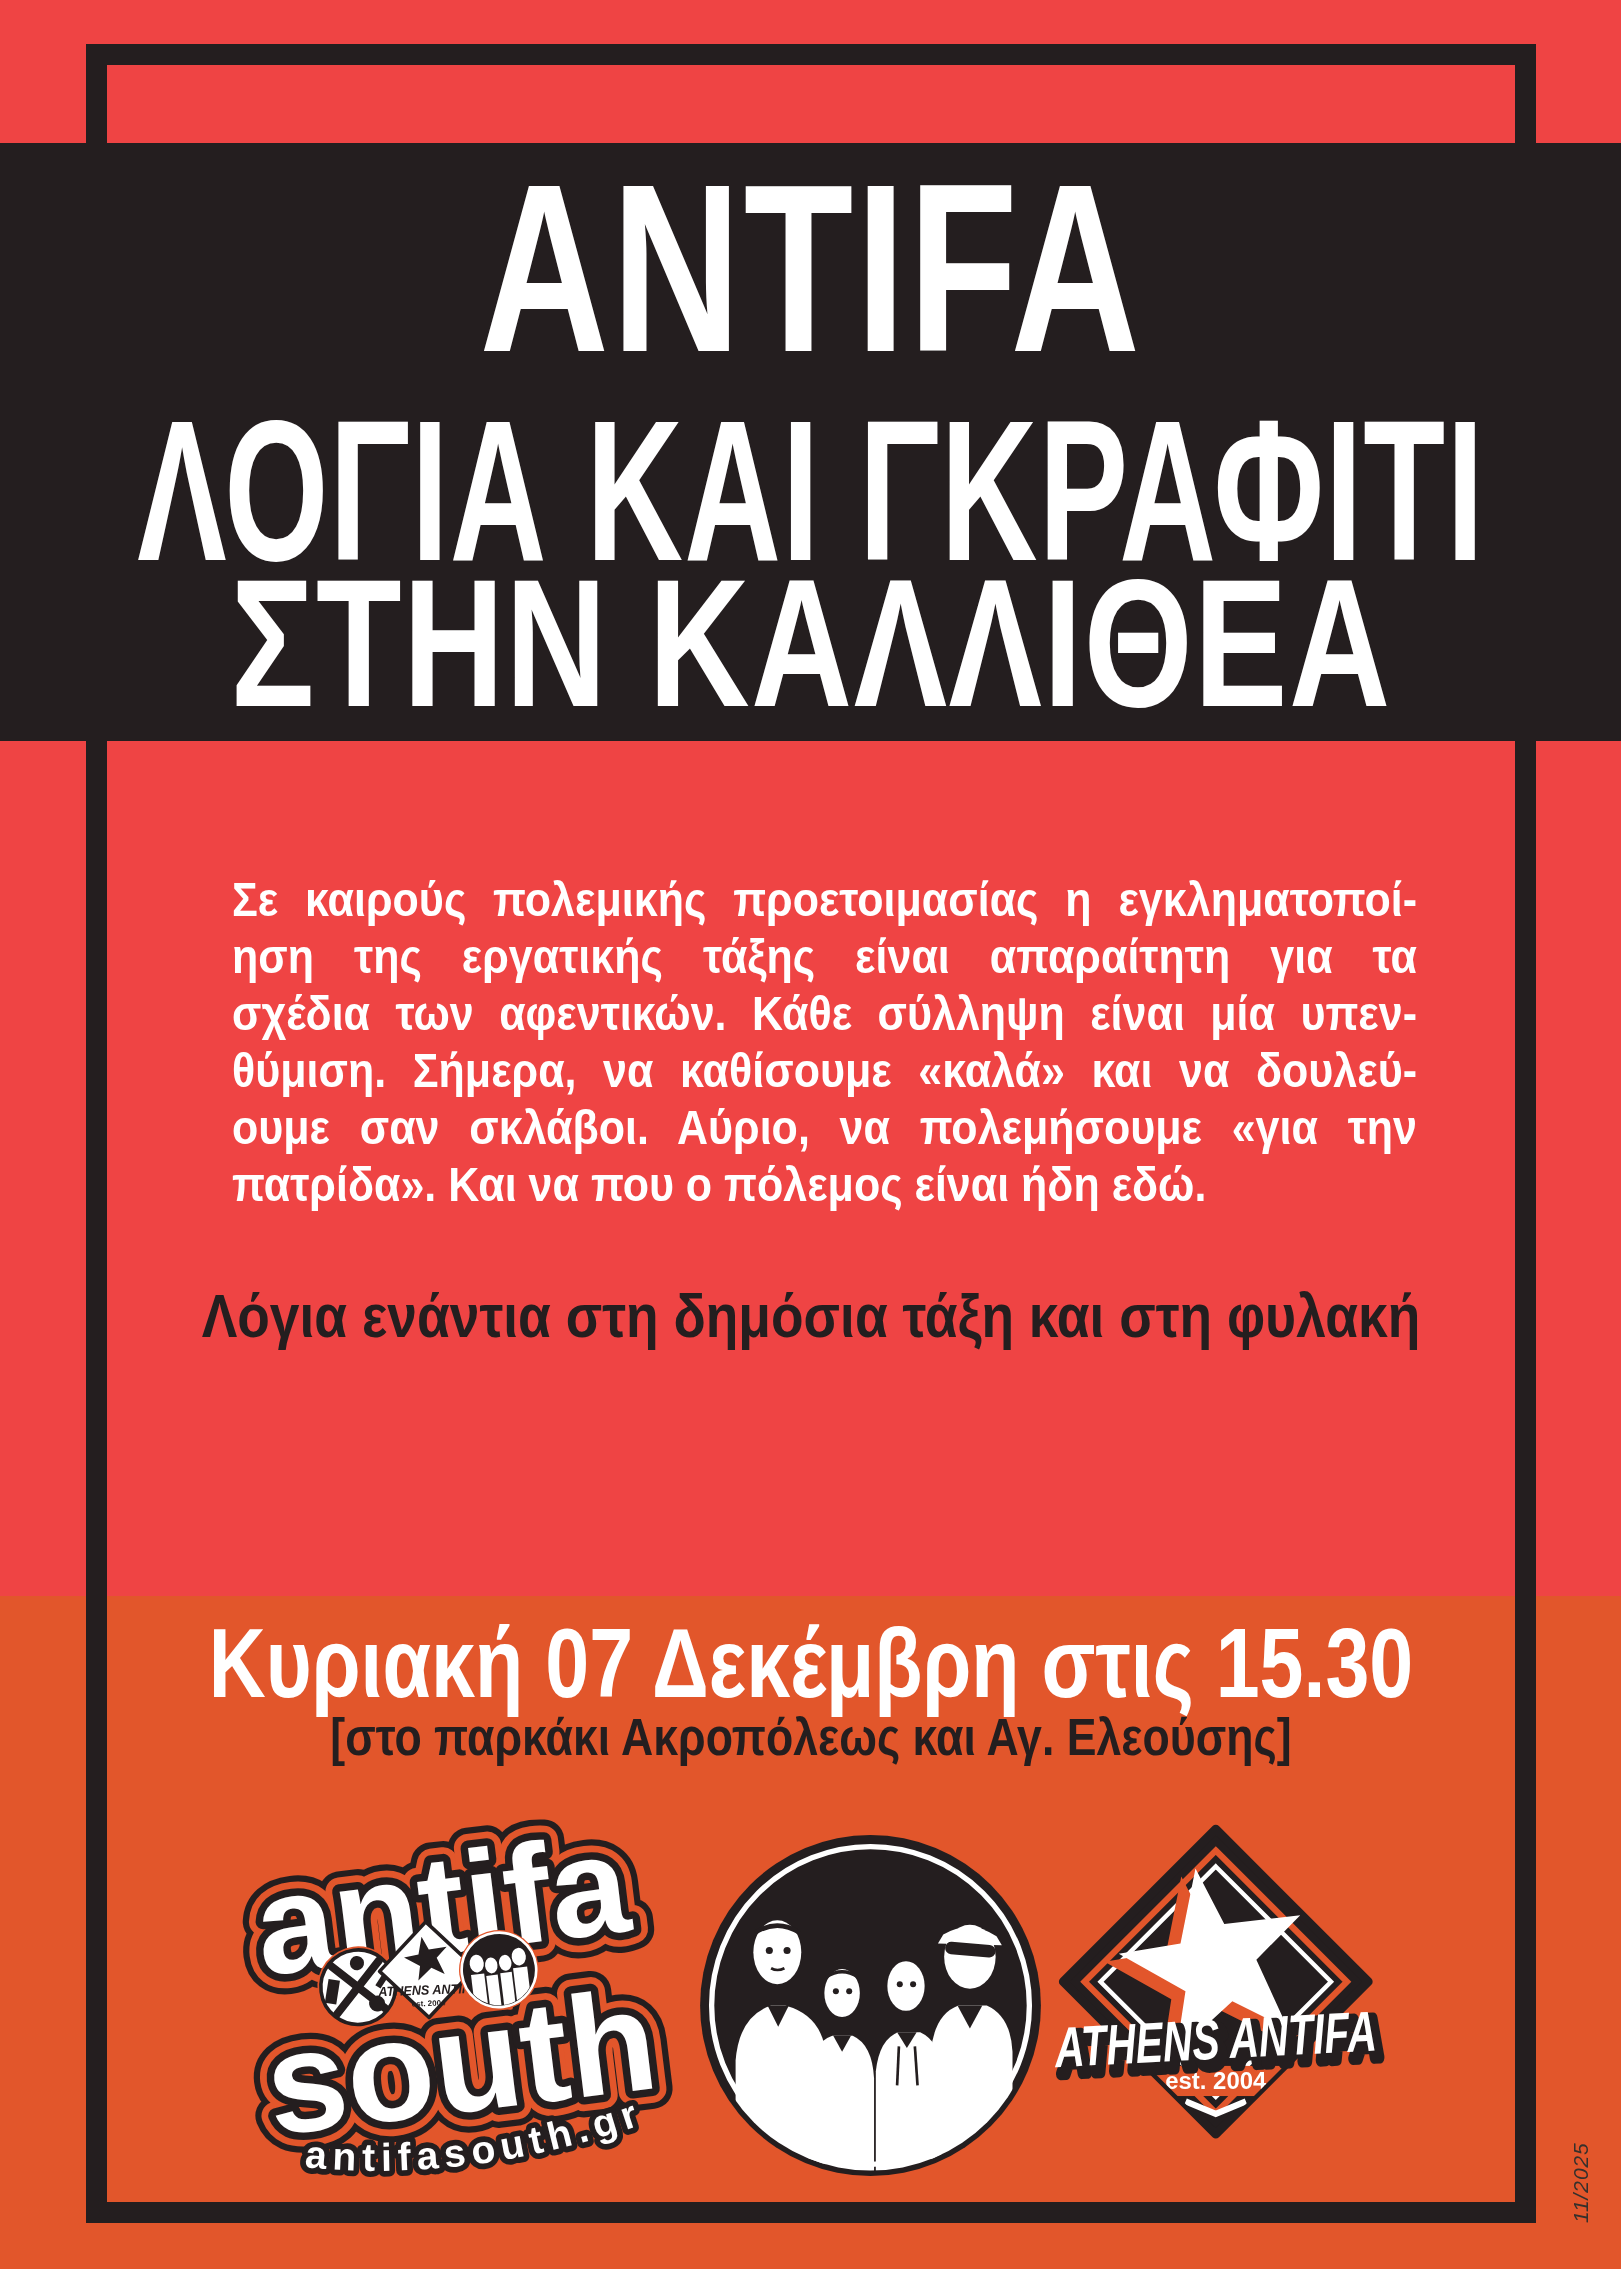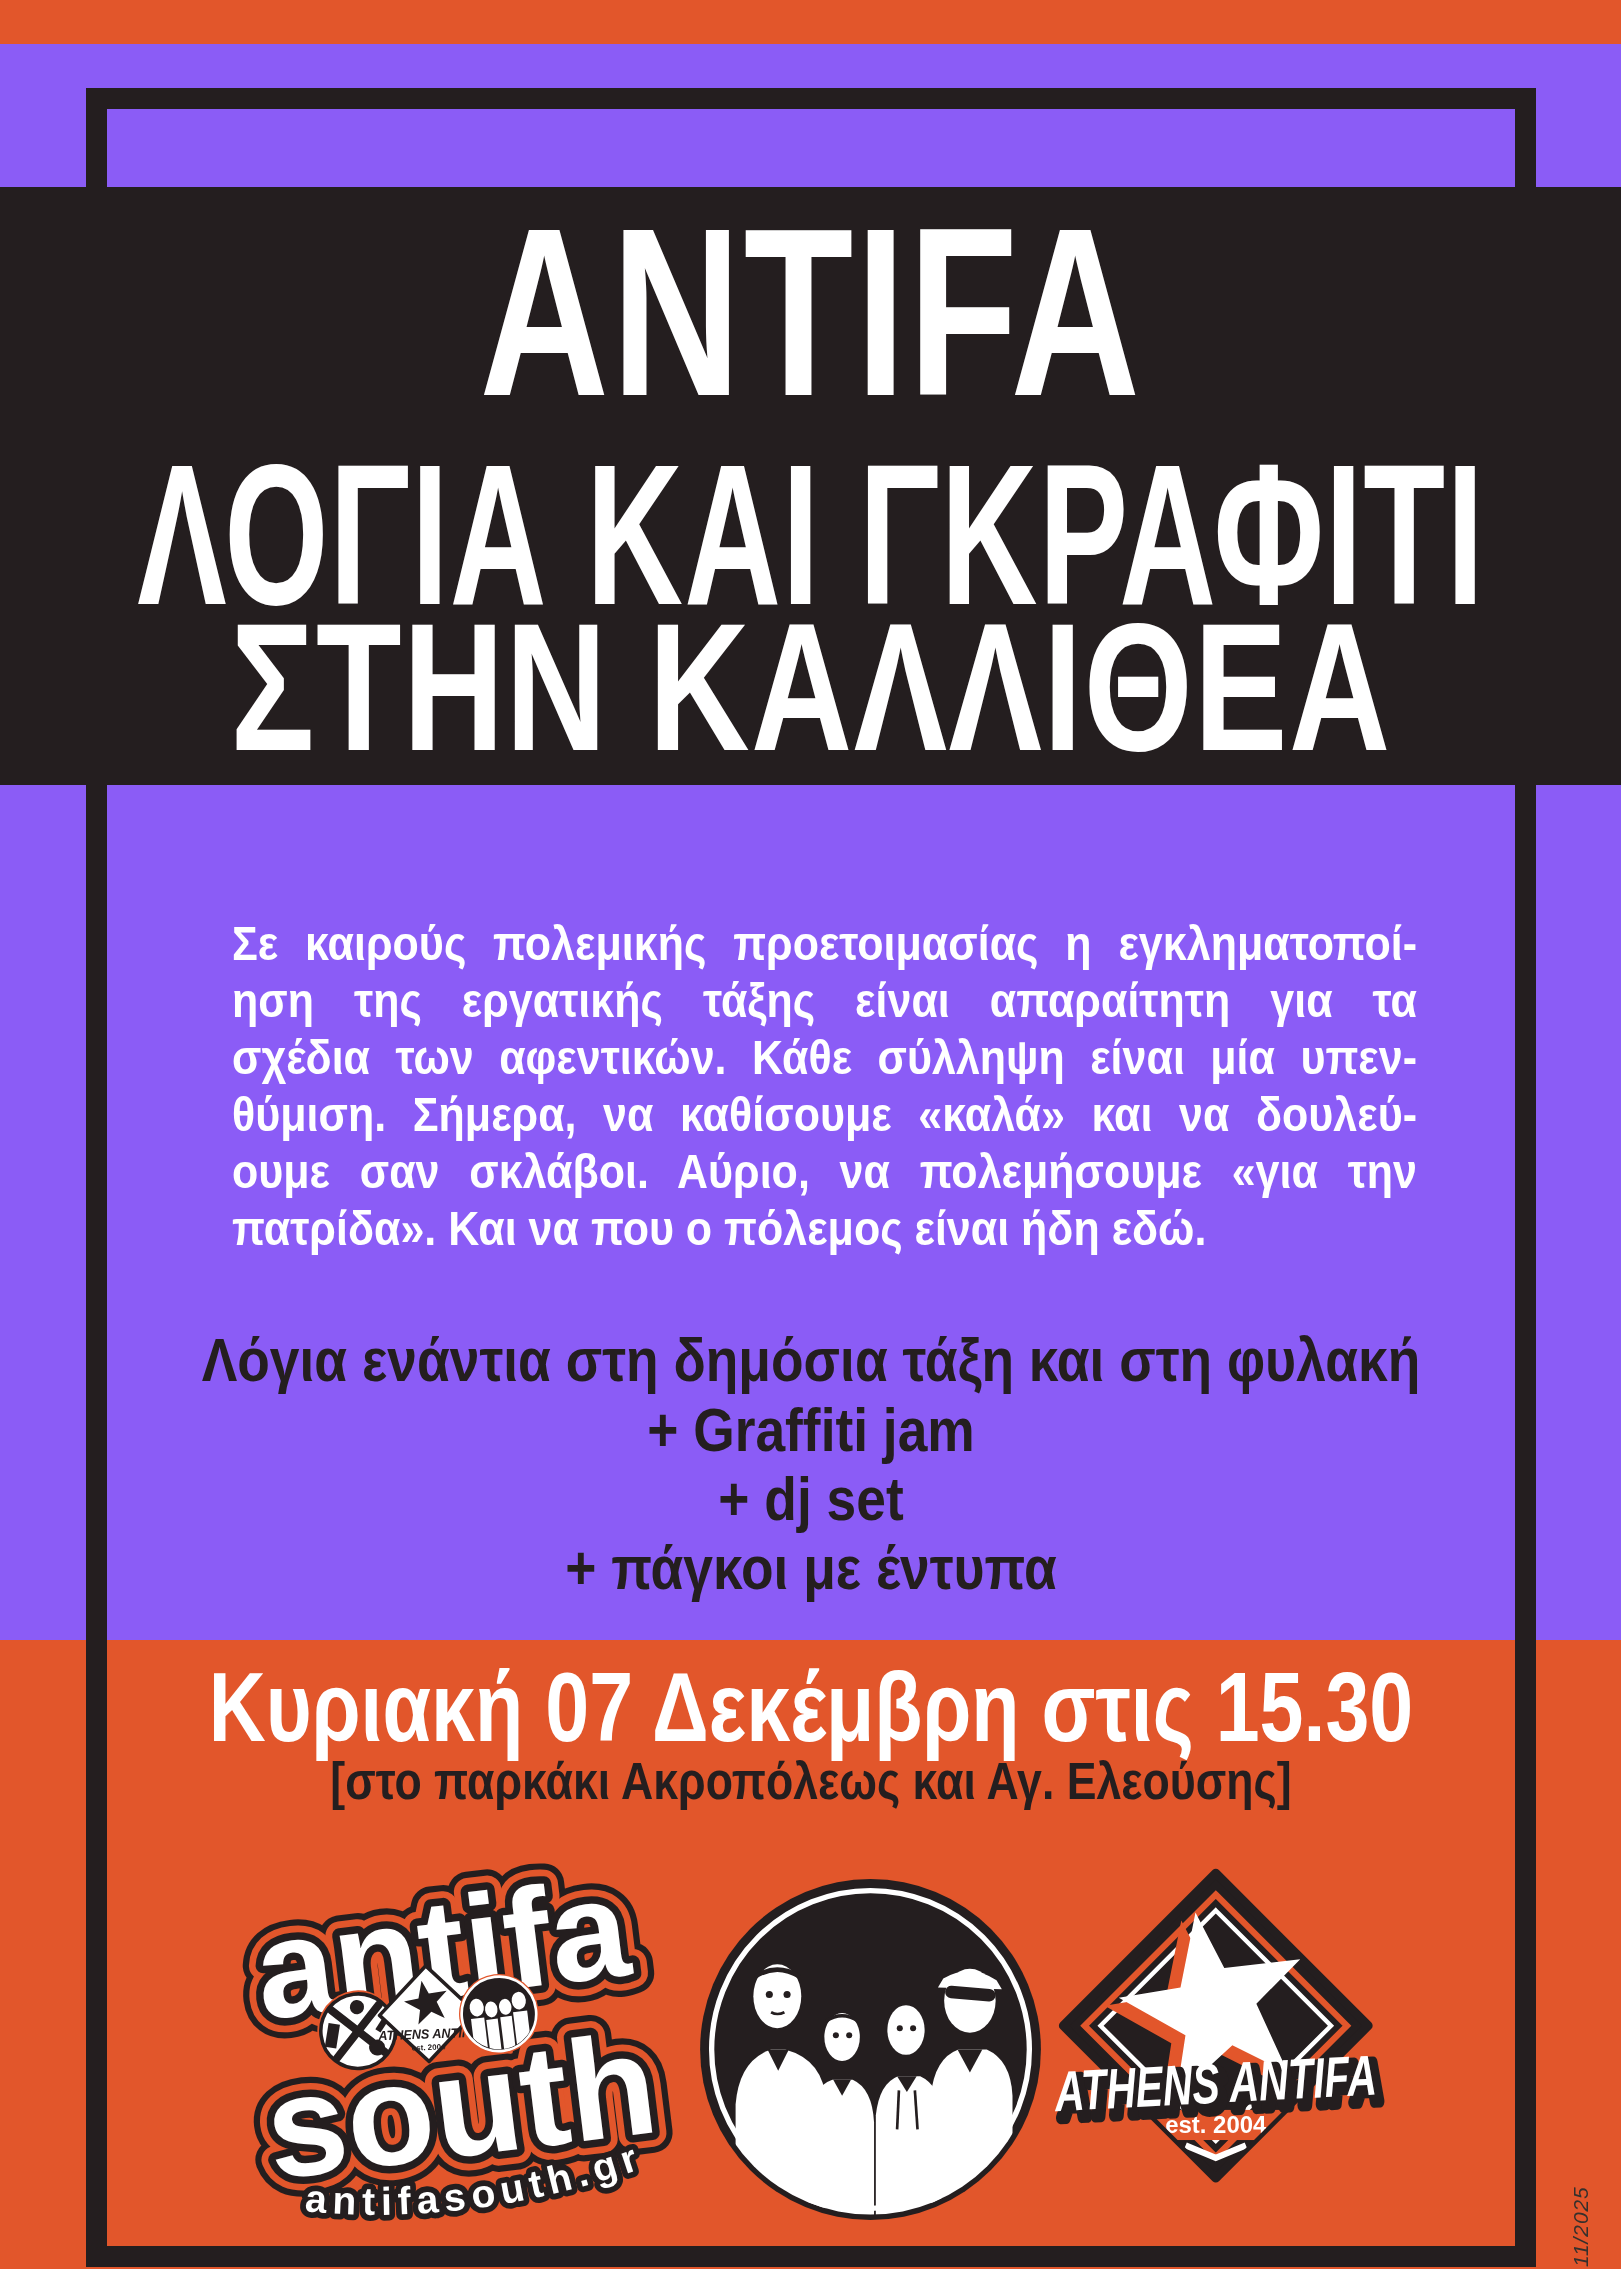--- a/index.html
+++ b/index.html
@@ -2,21 +2,21 @@
 <html style="font-size:14px"><head>
 <meta charset="utf-8">
 <style>
   html, body { margin:0; padding:0; }
   body {
     width:1622px; height:2270px;
     background:#E2562B;
     overflow:hidden;
     font-family:"Liberation Sans", sans-serif;
   }
-  .poster { position:relative; width:1622px; height:1596px; background:#8b5cf6;margin-top:44px; }
+  .poster { position:relative; width:1622px; height:1596px; background:#ef4444; }
 
   
   .frame {
     position:absolute; left:86px; top:44px;
     width:1450px; height:2179px;
     border:21px solid #241E1F;
     box-sizing:border-box;
   }
 
   
@@ -111,25 +111,20 @@
   <div class="body-par">
       <div class="para-line">Σε καιρούς πολεμικής προετοιμασίας η εγκληματοποί-</div>
       <div class="para-line">ηση της εργατικής τάξης είναι απαραίτητη για τα</div>
       <div class="para-line">σχέδια των αφεντικών. Κάθε σύλληψη είναι μία υπεν-</div>
       <div class="para-line">θύμιση. Σήμερα, να καθίσουμε «καλά» και να δουλεύ-</div>
       <div class="para-line">ουμε σαν σκλάβοι. Αύριο, να πολεμήσουμε «για την</div>
       <div class="para-line">πατρίδα». Και να που ο πόλεμος είναι ήδη εδώ.</div>
     </div>
 
   <div class="prog-head">Λόγια ενάντια στη δημόσια τάξη και στη φυλακή</div>
-  <div class="prog-items">
-      <div class="prog-item">+ Graffiti jam</div>
-      <div class="prog-item">+ dj set</div>
-      <div class="prog-item">+ πάγκοι με έντυπα</div>
-    </div>
 
   <div class="when">Κυριακή 07 Δεκέμβρη στις 15.30</div>
   <div class="where">[στο παρκάκι Ακροπόλεως και Αγ. Ελεούσης]</div>
 
   <svg class="logo logo-as" width="510" height="377" viewBox="0 0 575 425">
     <defs>
       <path id="asarc" d="M 100 372 Q 300 418 530 360" fill="none"></path>
       <clipPath id="bclip">
           <circle cx="0" cy="0" r="40"></circle>
         </clipPath>

